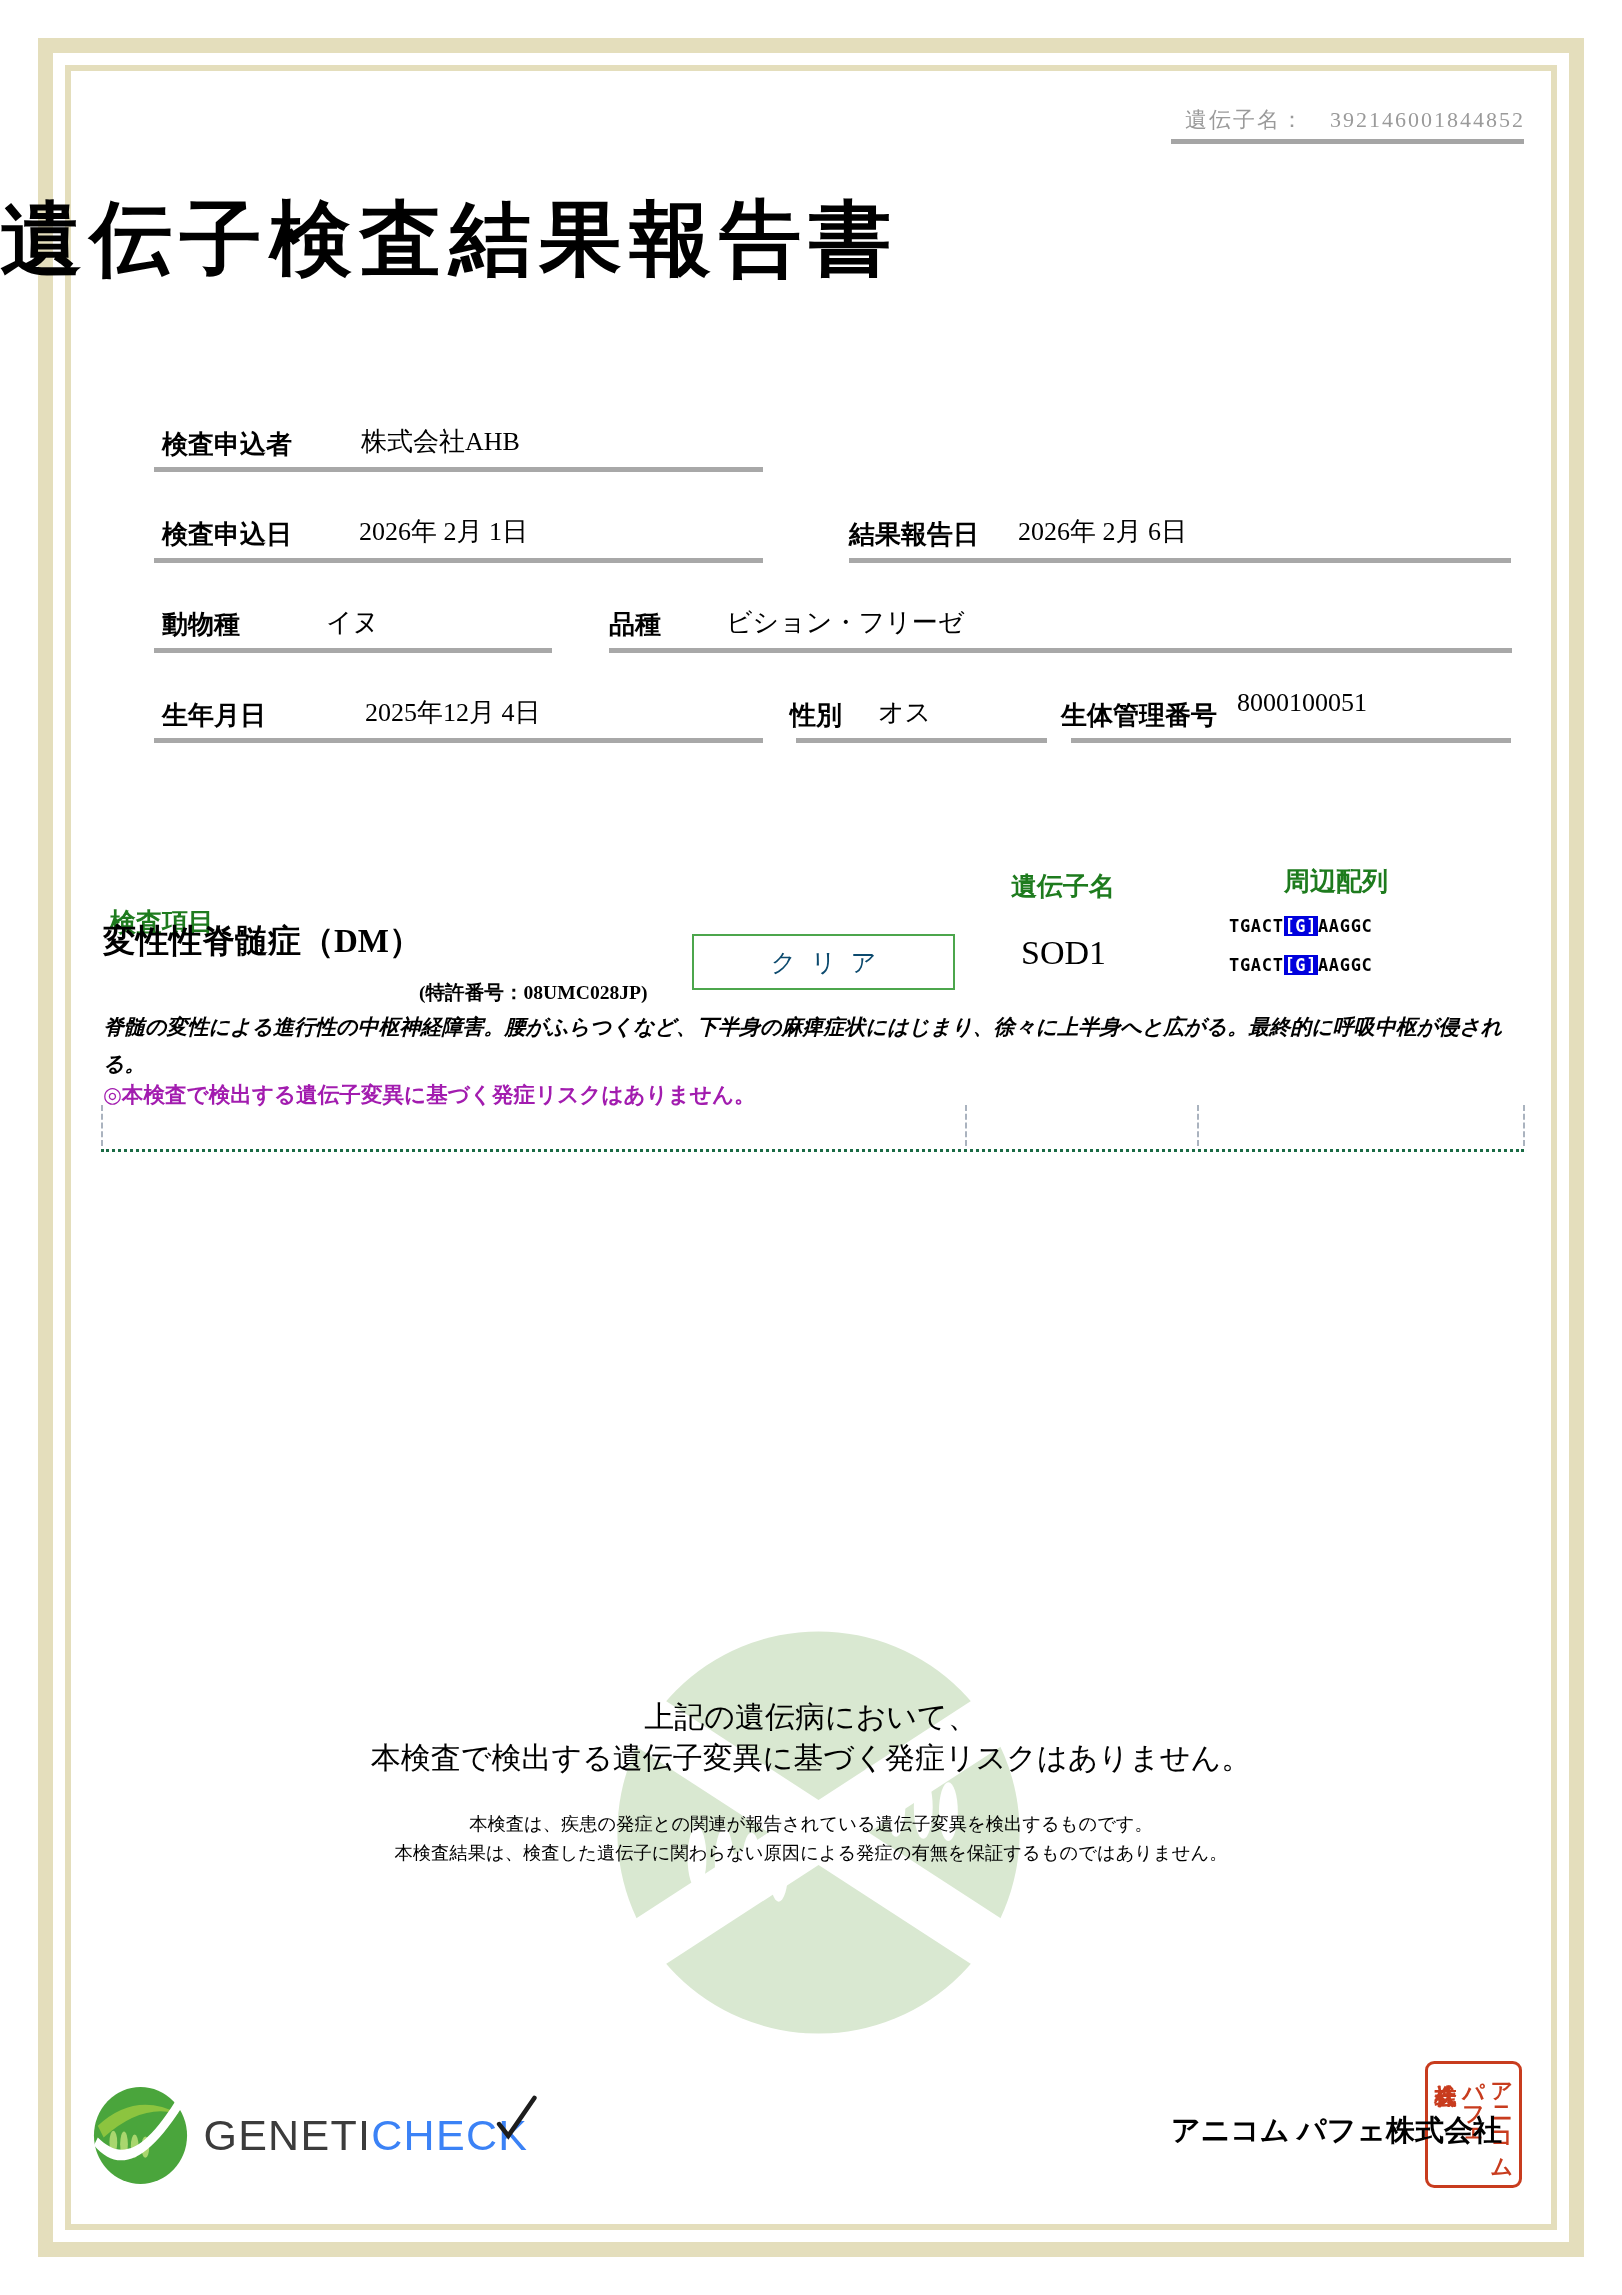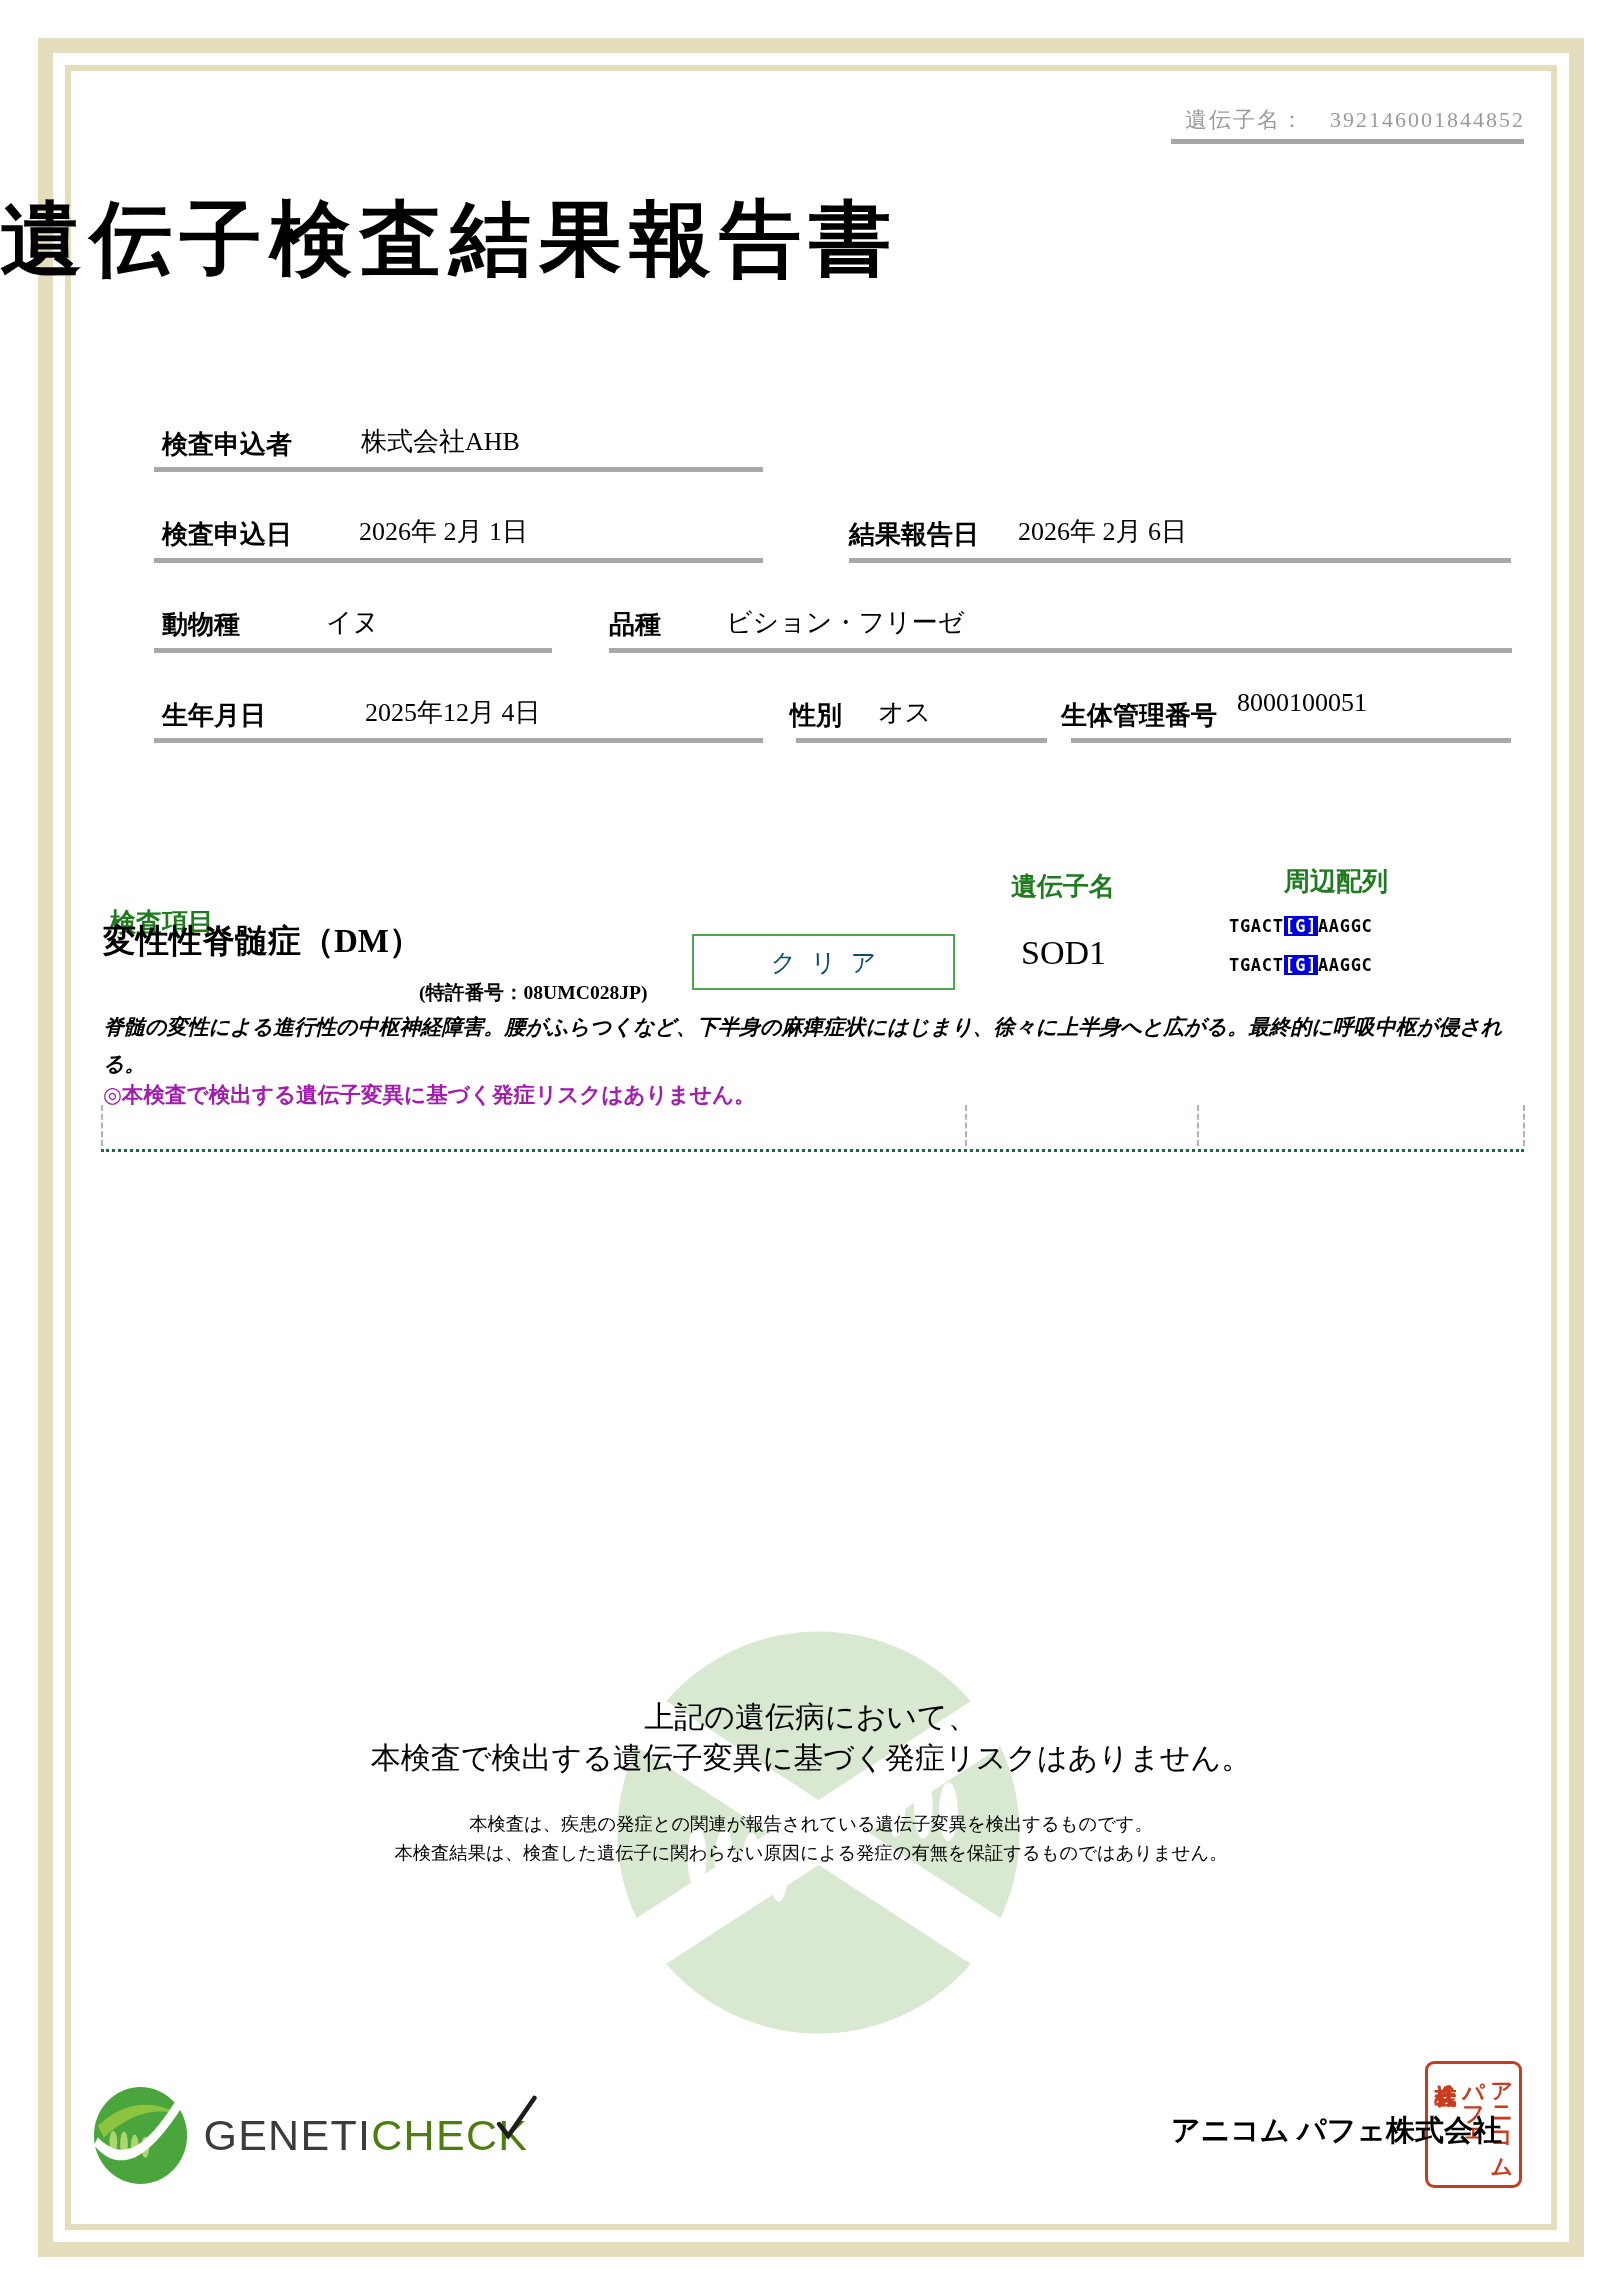--- a/index.html
+++ b/index.html
@@ -52,21 +52,21 @@
   .summary .big{font-size:30px;line-height:1.38;}
   .summary .small{font-size:18.3px;line-height:1.62;}
   .summary .gap{height:30px;}
 
   
   .logo-wrap{position:absolute;left:92px;top:2086px;height:98px;display:flex;align-items:center;z-index:2;}
   .logo-mark{width:97px;height:97px;}
   .wordmark{position:relative;margin-left:14.4px;font-family:"Liberation Sans","DejaVu Sans",sans-serif;
             font-size:43px;letter-spacing:1.3px;white-space:nowrap;}
   .wordmark .w1{color:#3c3c3c;}
-  .wordmark .w2{color:#4d7c0f;}
+  .wordmark .w2{color:#3b82f6;}
   .k-check{position:absolute;right:-9.2px;top:-17px;width:47px;height:51px;}
 
   
   .company{position:absolute;left:1171px;top:2111px;font-size:29px;font-weight:700;z-index:3;white-space:nowrap;}
   .seal{position:absolute;left:1425px;top:2061px;width:97px;height:127px;z-index:2;
         border:3.9px solid #c83c1e;border-radius:9.2px;box-sizing:border-box;
         display:flex;justify-content:center;align-items:center;}
   .seal-text{writing-mode:vertical-rl;height:115px;color:#c83c1e;font-size:22px;font-weight:700;
              line-height:1.28;letter-spacing:0;}
   .seal-text div{margin:0;}

